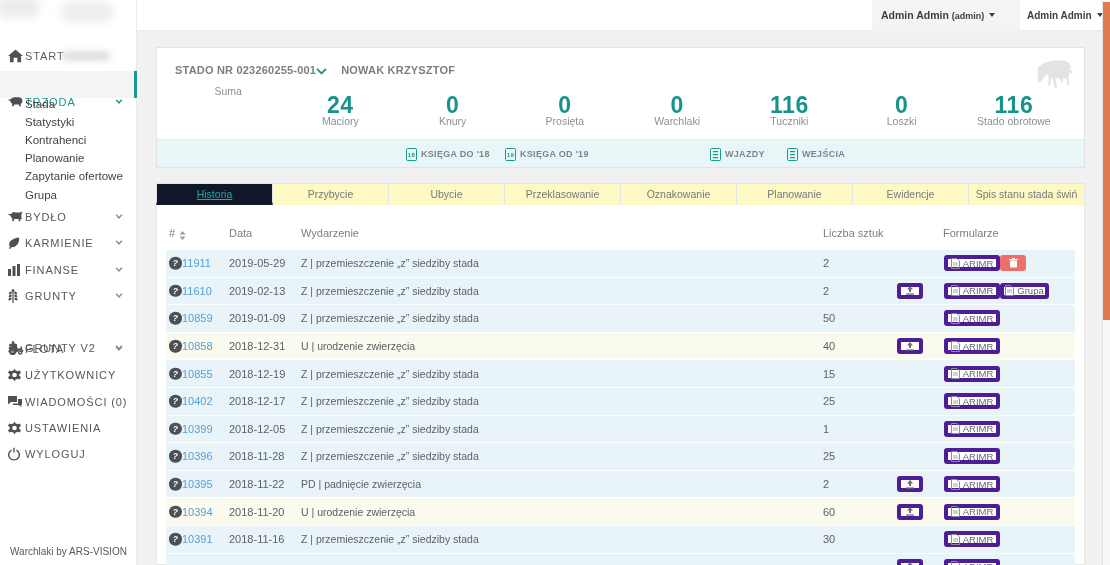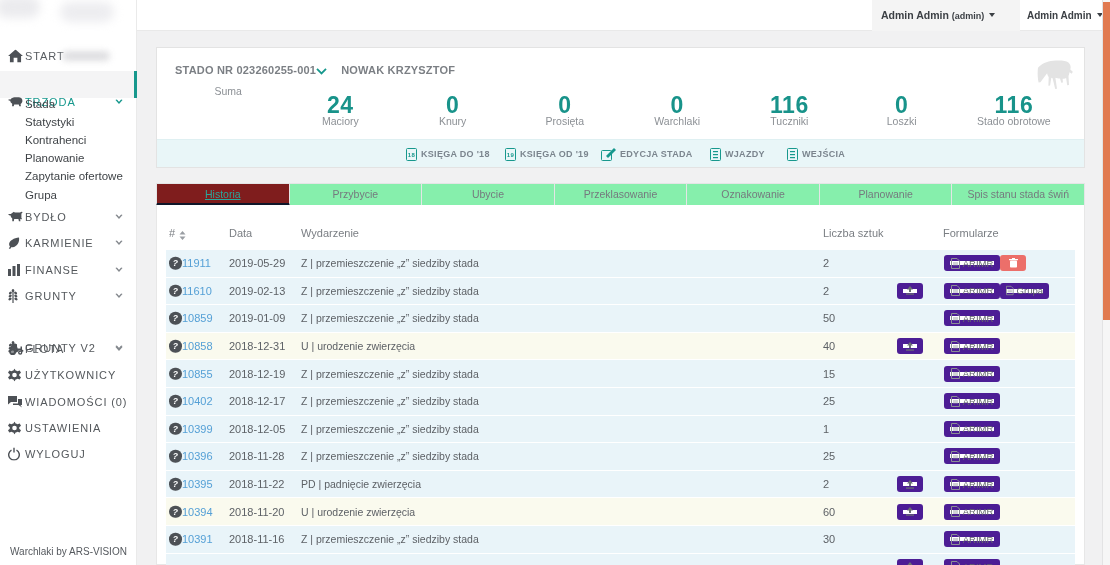--- a/index.html
+++ b/index.html
@@ -35,39 +35,39 @@
 .stat { flex:1; text-align:center; }
 .stat .num { font-size:23px; font-weight:bold; color:#18938a; line-height:26px; margin-top:4px; letter-spacing:0.5px;}
 .stat .lbl { font-size:10.5px; color:#8c9095; margin-top:-3px; }
 #pig { position:absolute; right:11px; top:11px; }
 #btnbar { position:absolute; left:0; bottom:0; width:927px; height:28px; background:#e9f6f8; border-top:1px solid #dff0f2; }
 .bbtn { position:absolute; top:0; height:28px; font-size:9px; letter-spacing:0.3px; color:#7b858e; font-weight:bold; white-space:nowrap; display:flex; align-items:center; gap:4px; }
 .bbtn svg { flex:none; }
 
 
 #tabs { position:absolute; left:156px; top:183px; width:929px; height:23px; display:flex; }
-.tab { flex:1; background:#86efac; border:1px solid #e4e5e6; border-left:none; color:#75797e; font-size:10.5px; text-align:center; line-height:21px; white-space:nowrap; overflow:hidden; }
+.tab { flex:1; background:#fef9c3; border:1px solid #e4e5e6; border-left:none; color:#75797e; font-size:10.5px; text-align:center; line-height:21px; white-space:nowrap; overflow:hidden; }
 .tab:first-child { border-left:1px solid #e4e5e6; }
-.tab.active { background:#7f1d1d; border-bottom:3px solid #0f172a; color:#2aa79c;text-decoration:underline; }
+.tab.active { background:#0f172a; border-bottom:5px solid #0f172a; color:#2aa79c;text-decoration:underline; }
 
 
 #tpanel { position:absolute; left:156px; top:205px; width:929px; height:360px; background:#fff; border:1px solid #e7e7e7; border-top:none; }
 #thead { position:absolute; left:0; top:0; width:100%; height:45px; font-size:11px; color:#7a7e83; }
 #thead span { position:absolute; top:22px; }
 #tbody { position:absolute; left:9px; top:45px; width:909px; }
 .row { position:relative; width:100%; height:26.6px; margin-bottom:1px; font-size:11px; color:#5d6166; }
 .row.z { background:#e9f4f9; }
 .row.u { background:#fafaee; }
 .row span { position:absolute; top:50%; transform:translateY(-50%); white-space:nowrap; }
 .rid { left:16px; color:#55a0d6; }
 .rq { left:3px; top:50%; transform:translateY(-50%); position:absolute; width:12.5px; height:12.5px; background:#4d5156; color:#fff; border-radius:50%; font-size:9px; text-align:center; line-height:12.5px; font-weight:bold; }
 .rdate { left:63px;text-align:center; }
 .revt { left:135px; font-size:10.5px; }
 .rnum { left:657px; }
-.btn { position:absolute; top:50%; transform:translateY(-50%); height:16px; background:#fff; border:6px solid #4c1d95; border-radius:3px; font-size:9.5px; color:#63676c; display:flex; align-items:center; justify-content:center; gap:3px; }
+.btn { position:absolute; top:50%; transform:translateY(-50%); height:16px; background:#fff; border:4px solid #4c1d95; border-radius:3px; font-size:9.5px; color:#63676c; display:flex; align-items:center; justify-content:center; gap:3px; }
 .btn-arimr { left:778px; width:56px; }
 .btn-up { left:731px; width:26px; }
 .btn-trash { left:834px; width:26px; background:#ec6f6a; border-color:#ec6f6a; }
 .btn-grupa { left:834px; width:49px; }
 
 
 #sbtrack { position:absolute; right:0; top:0; width:8px; height:565px; background:#f6f6f6; border-left:1px solid #e3e3e4; z-index:9; }
 #sbthumb { position:absolute; right:0; top:2px; width:7px; height:318px; background:#e17a50; }
 </style>
 </head>
@@ -247,24 +247,20 @@
     </svg>
   <div id="btnbar">
     <div class="bbtn" style="left:249px;"><svg width="11" height="13" viewBox="0 0 11 13">
           <rect x="0.5" y="0.5" width="10" height="12" rx="1" fill="none" stroke="#17988d"></rect>
           <text x="5.5" y="9" font-size="6" fill="#17988d" text-anchor="middle" font-family="Liberation Sans">18</text>
         </svg>KSIĘGA DO '18</div>
     <div class="bbtn" style="left:348px;"><svg width="11" height="13" viewBox="0 0 11 13">
           <rect x="0.5" y="0.5" width="10" height="12" rx="1" fill="none" stroke="#17988d"></rect>
           <text x="5.5" y="9" font-size="6" fill="#17988d" text-anchor="middle" font-family="Liberation Sans">19</text>
         </svg>KSIĘGA OD '19</div>
-    <div class="bbtn" style="left:444px;"><svg width="15" height="13" viewBox="0 0 15 13">
-          <rect x="0.5" y="2.5" width="10" height="10" rx="1" fill="none" stroke="#17988d"></rect>
-          <path d="M5 8 L13 0 L15 2 L7 10 Z" fill="#17988d"></path>
-        </svg>EDYCJA STADA</div>
     <div class="bbtn" style="left:553px;"><svg width="11" height="13" viewBox="0 0 11 13">
           <rect x="0.5" y="0.5" width="10" height="12" rx="1" fill="none" stroke="#17988d"></rect>
           <rect x="3" y="3" width="5" height="1.2" fill="#17988d"></rect>
           <rect x="3" y="6" width="5" height="1.2" fill="#17988d"></rect>
           <rect x="3" y="9" width="5" height="1.2" fill="#17988d"></rect>
         </svg>WJAZDY</div>
     <div class="bbtn" style="left:630px;"><svg width="11" height="13" viewBox="0 0 11 13">
           <rect x="0.5" y="0.5" width="10" height="12" rx="1" fill="none" stroke="#17988d"></rect>
           <rect x="3" y="3" width="5" height="1.2" fill="#17988d"></rect>
           <rect x="3" y="6" width="5" height="1.2" fill="#17988d"></rect>
@@ -273,20 +269,21 @@
   </div>
 </div>
 
 <div id="tabs">
   <div class="tab active">Historia</div>
   <div class="tab">Przybycie</div>
   <div class="tab">Ubycie</div>
   <div class="tab">Przeklasowanie</div>
   <div class="tab">Oznakowanie</div>
   <div class="tab">Planowanie</div>
+  <div class="tab">Ewidencje</div>
   <div class="tab">Spis stanu stada świń</div>
 </div>
 
 <div id="tpanel">
   <div id="thead">
     <span style="left:12px;">#</span>
     <svg style="position:absolute; left:22px; top:26px;" width="7" height="9" viewBox="0 0 7 9">
         <path d="M3.5 0 L6.5 3.5 H0.5 Z M3.5 9 L6.5 5.5 H0.5 Z" fill="#9a9ea3"></path>
       </svg>
     <span style="left:72px;">Data</span>

